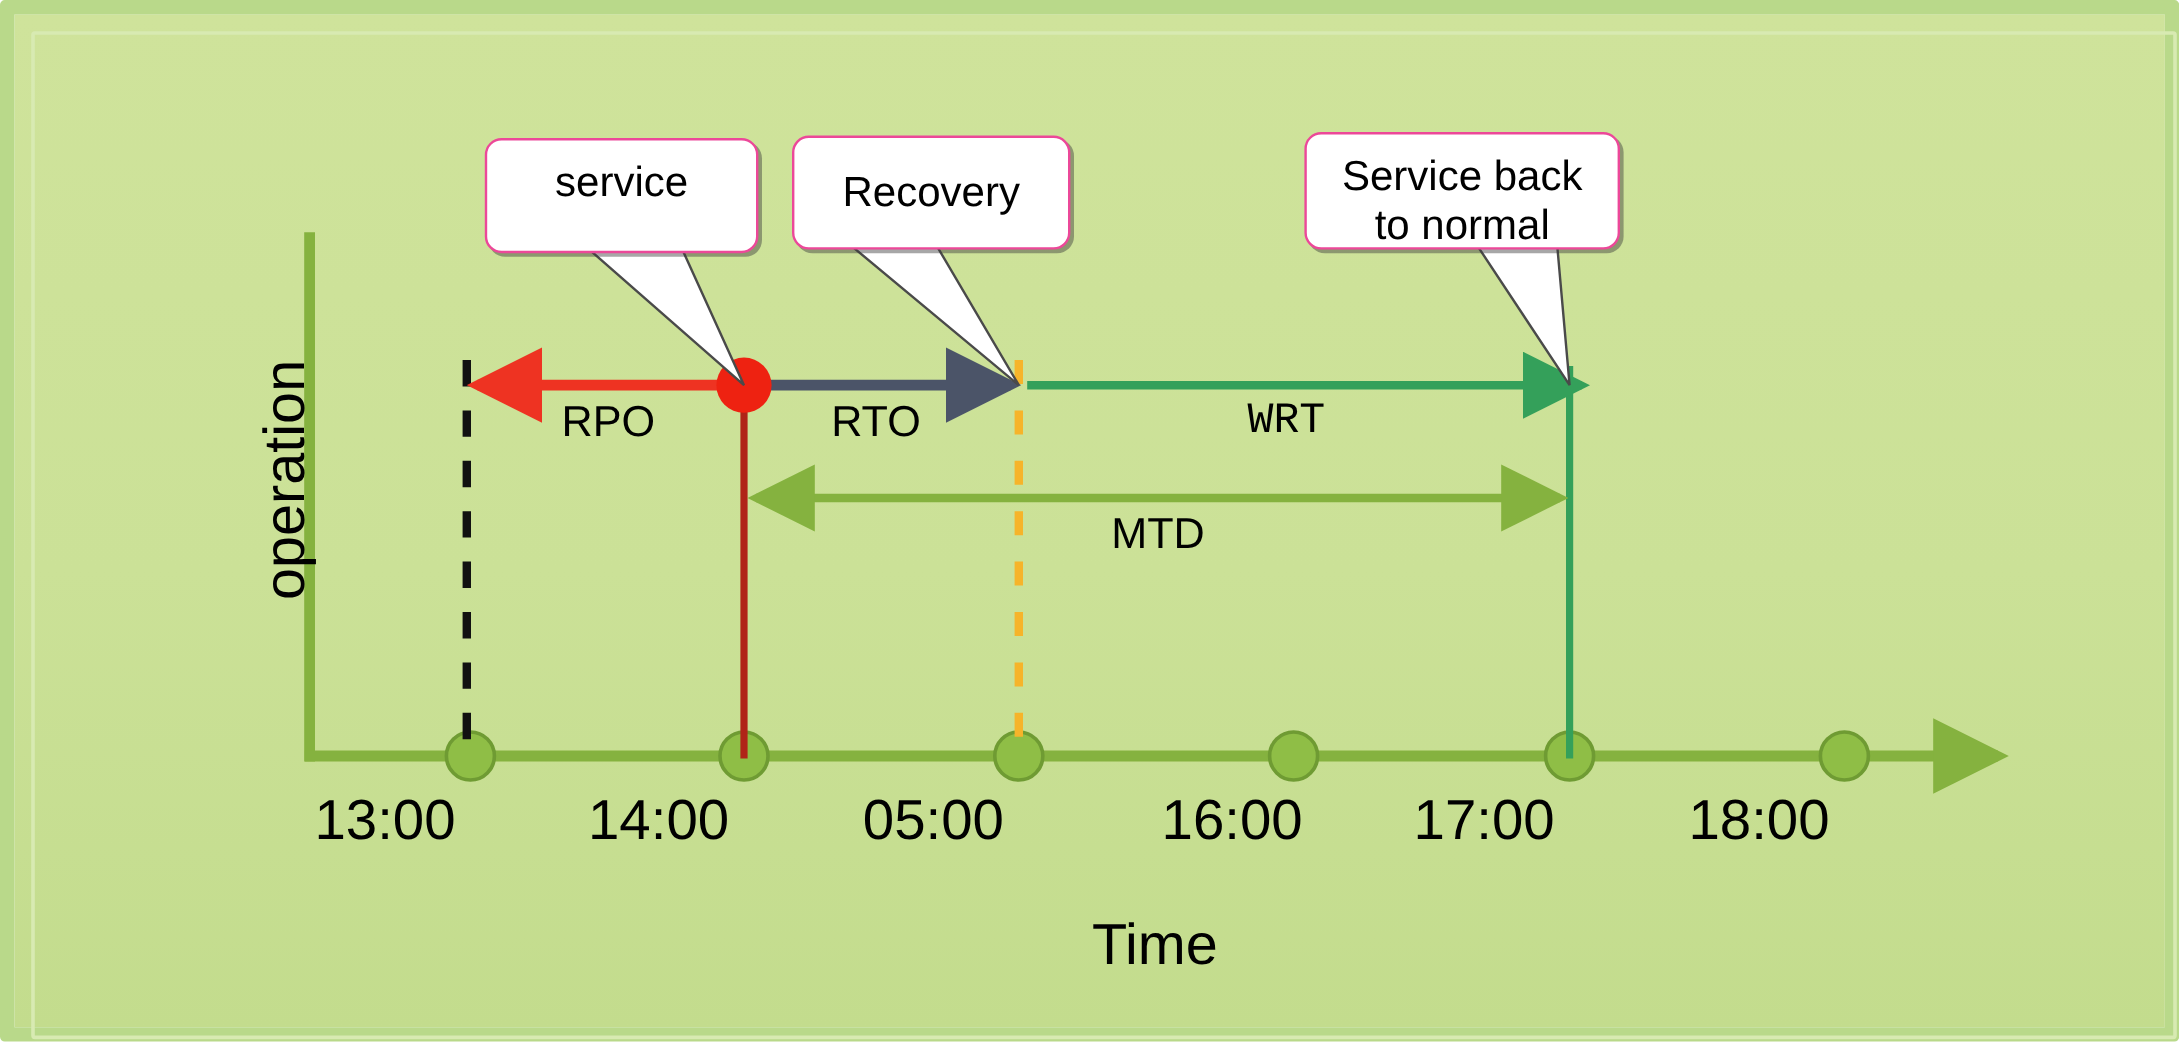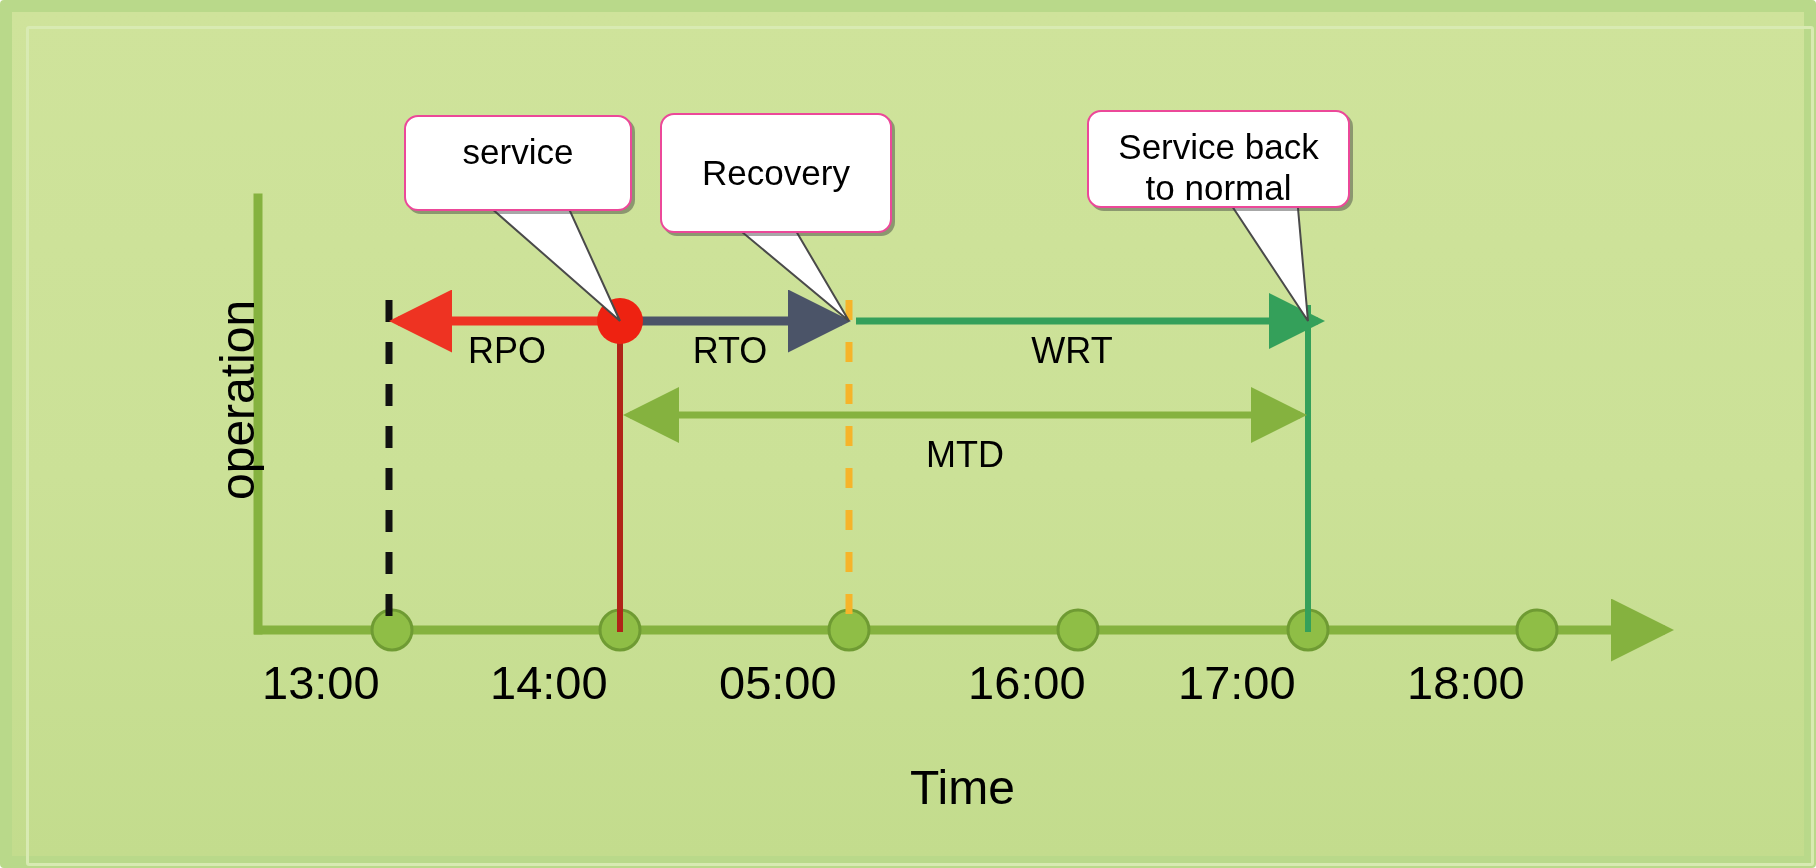--- a/index.html
+++ b/index.html
@@ -154,33 +154,33 @@
     <path d="M 482 200 L 620 321 L 565 200 Z" fill="#ffffff" stroke="#4a4a4a" stroke-width="2"></path>
     <path d="M 700 197 L 849 321 L 776 197 Z" fill="#ffffff" stroke="#4a4a4a" stroke-width="2"></path>
     <path d="M 1226 197 L 1308 321 L 1297 197 Z" fill="#ffffff" stroke="#4a4a4a" stroke-width="2"></path>
   </g>
 </svg>
 
 <div class="callout" style="left:404px; top:115px; width:228px; height:96px;">
   <div>service</div>
 </div>
 
-<div class="callout" style="left:660px; top:113px; width:232px; height:120px; display:flex; align-items:center; justify-content:center;">
+<div class="callout" style="left:660px; top:113px; width:232px; height:95px; display:flex; align-items:center; justify-content:center;">
   <div>Recovery</div>
 </div>
 
 <div class="callout" style="left:1087px; top:110px; width:263px; height:98px;">
   <div>Service back</div>
   <div>to normal</div>
 </div>
 
 <div class="seg-label" style="left:437px; top:330px; width:140px;">RPO</div>
 <div class="seg-label" style="left:660px; top:330px; width:140px;">RTO</div>
-<div class="seg-label" style="left:1002px; top:330px; width:140px;">WRT</div>
-<div class="seg-label" style="left:895px; top:424px; width:140px;margin-top:10px;">MTD</div>
+<div class="seg-label" style="left:1002px; top:330px; width:140px;font-family:Liberation Mono, monospace;">WRT</div>
+<div class="seg-label" style="left:895px; top:424px; width:140px;">MTD</div>
 
 <div class="axis-label" id="ylabel" style="left:210px; top:500px;">operation</div>
 
 <div class="axis-label" style="left:910px; top:760px; font-size:48px;">Time</div>
 
 <div class="tick-label" style="left:262px; top:655px; width:260px;">13:00</div>
 <div class="tick-label" style="left:490px; top:655px; width:260px;">14:00</div>
 <div class="tick-label" style="left:719px; top:655px; width:260px;">05:00</div>
 <div class="tick-label" style="left:968px; top:655px; width:260px;">16:00</div>
 <div class="tick-label" style="left:1178px; top:655px; width:260px;">17:00</div>

